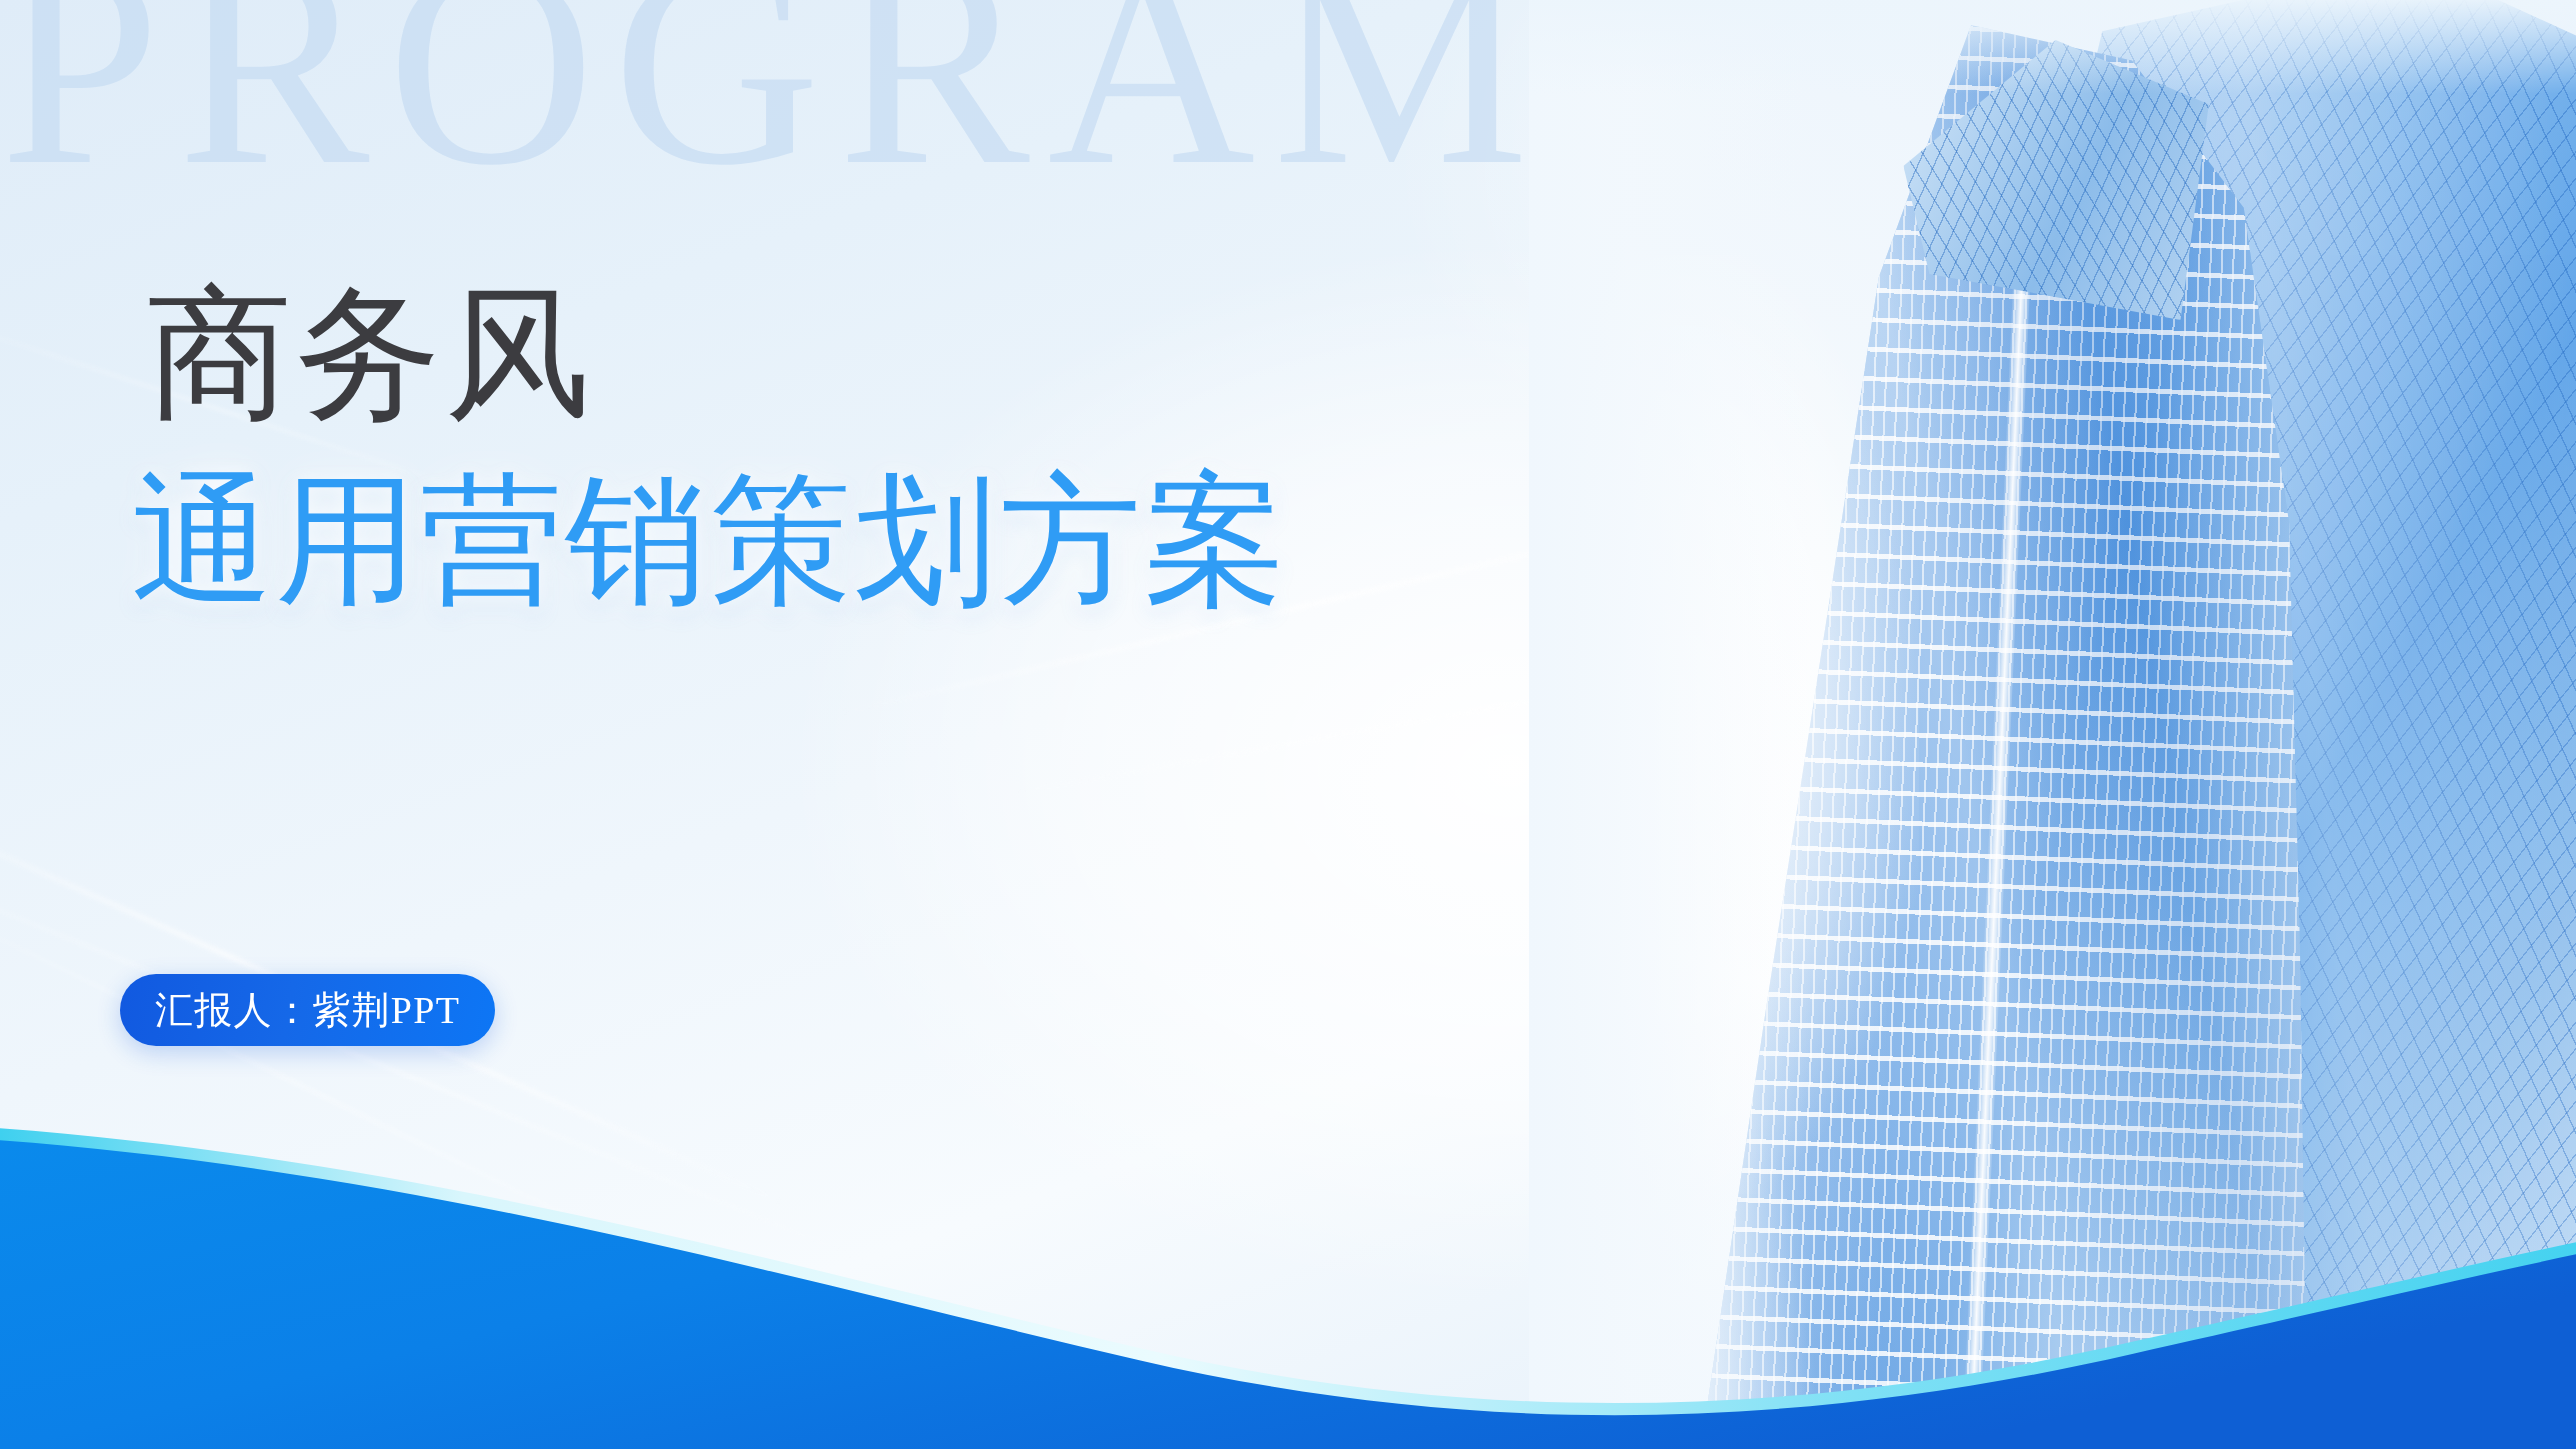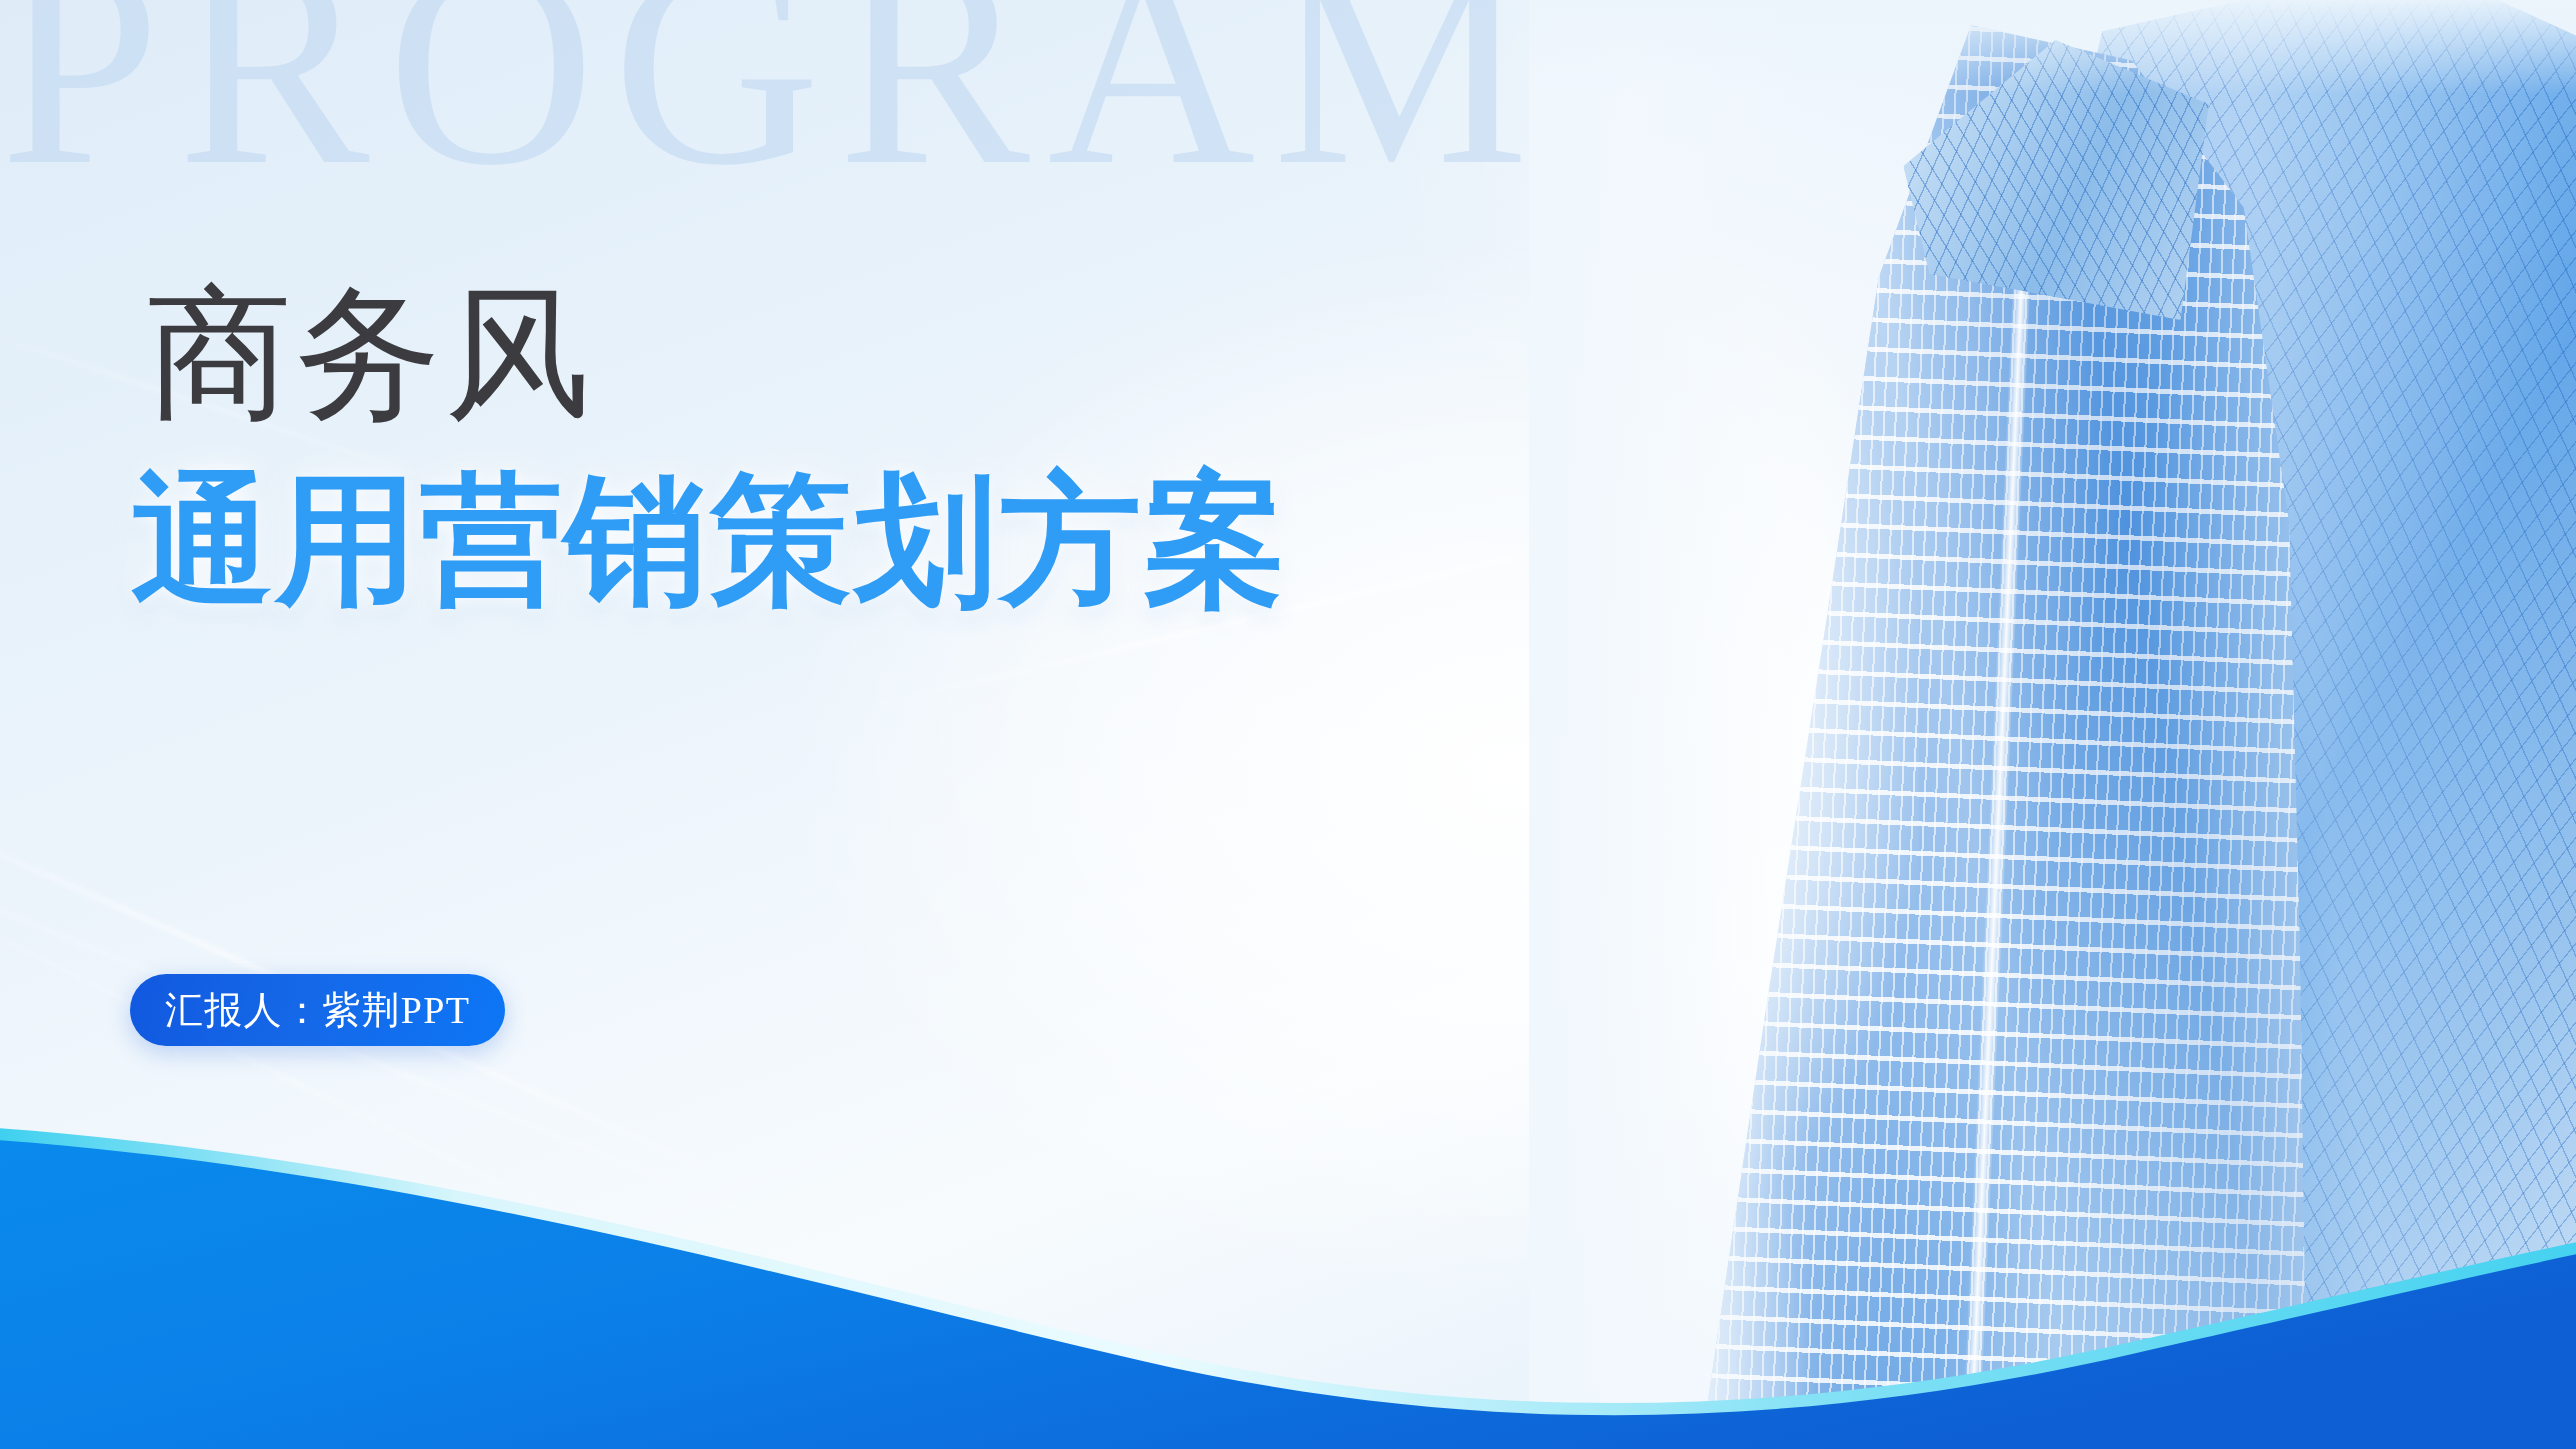--- a/index.html
+++ b/index.html
@@ -166,27 +166,26 @@
     font-size: 142px;
     line-height: 1.22;
     color: #2f9cf5;
     letter-spacing: 2.7px;
     margin: 0;
     white-space: nowrap;
     text-shadow:
       0 0 17.4px rgba(255,255,255,.95),
       0 0 40px rgba(255,255,255,.8),
       0 6.7px 20px rgba(120,180,240,.25);
-    font-weight: bold;
   }
 
   
   .meta-row {
     position: absolute;
-    left: 130px;
+    left: 120px;
     top: 974px;
     display: flex;
     gap: 67px;
     z-index: 6;
   }
   .pill {
     display: flex;
     align-items: center;
     justify-content: center;
     height: 72px;

